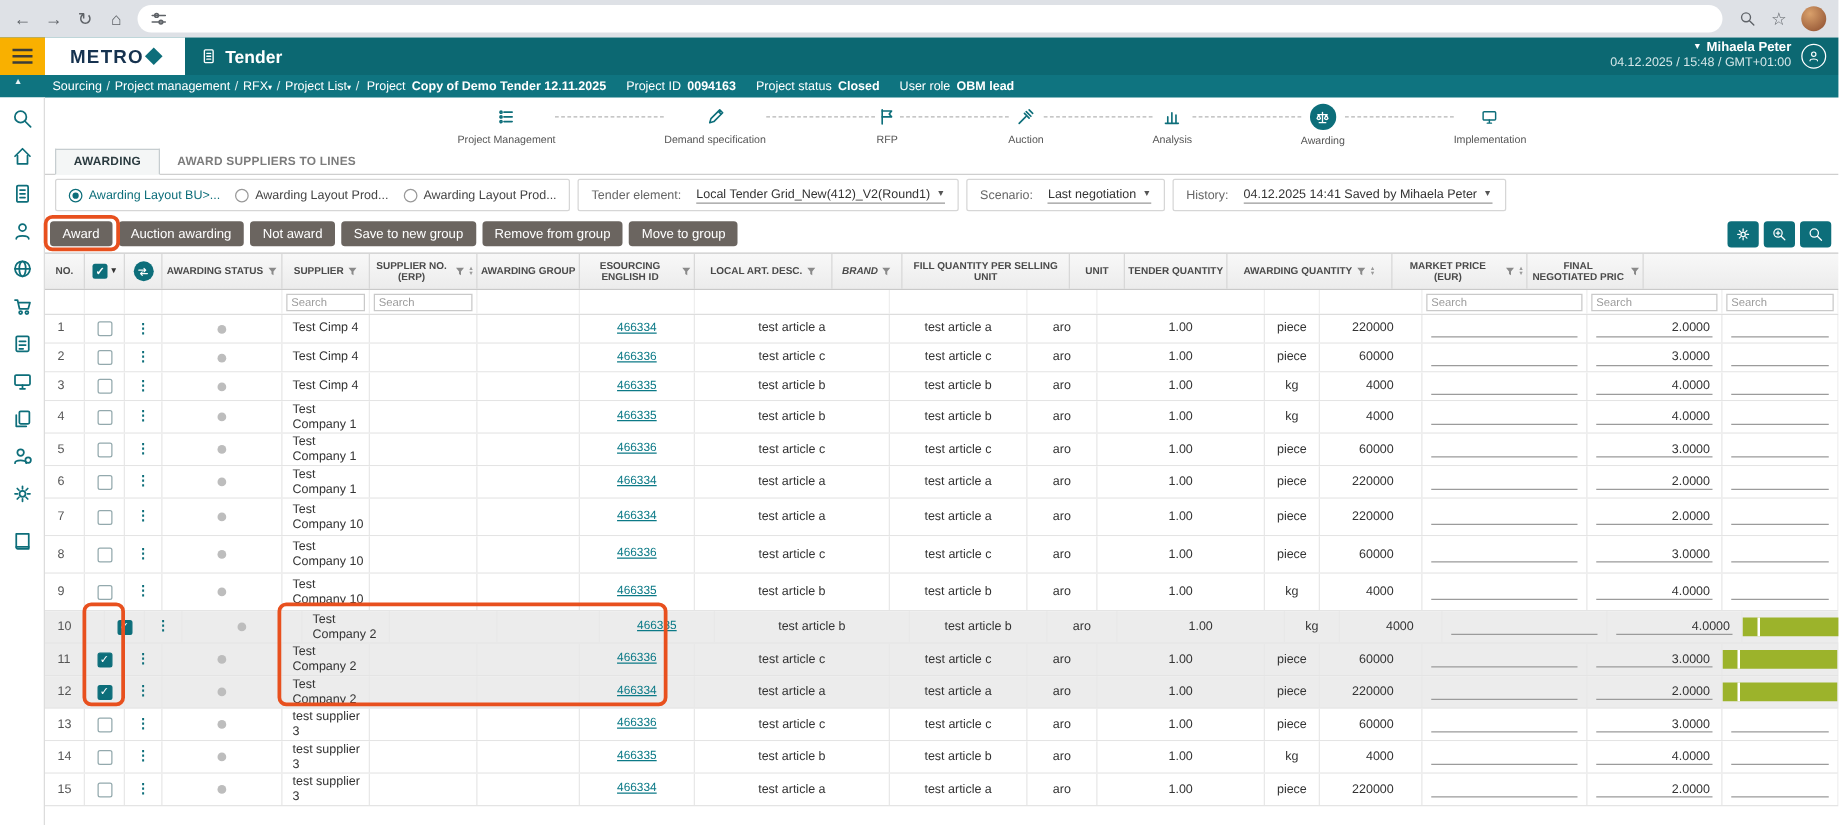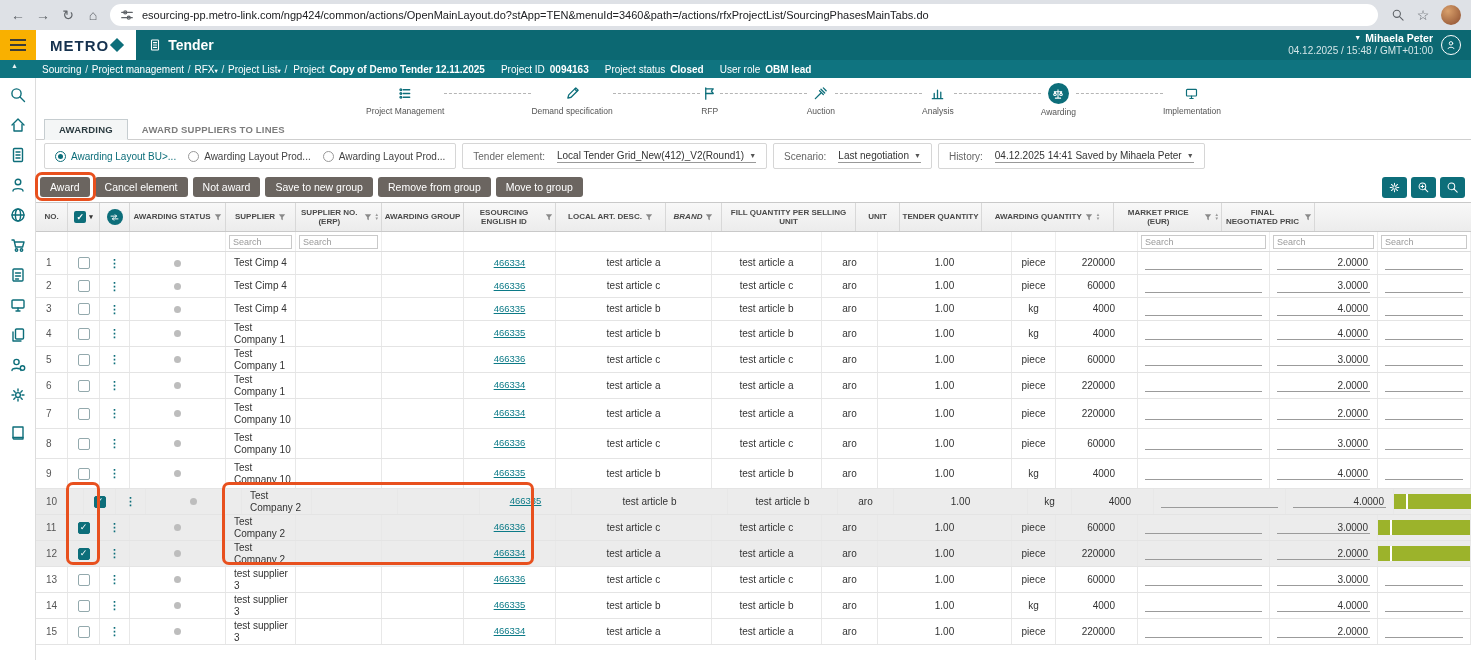--- a/index.html
+++ b/index.html
@@ -14,21 +14,21 @@
   .chrome-right{display:flex;align-items:center;gap:10px;padding-left:4px}
   .avatar-img{width:20px;height:20px;border-radius:50%;background:radial-gradient(circle at 35% 30%,#d9a06b,#8a4b2d)}
   .ic{display:inline-flex;align-items:center;justify-content:center}
   .ic svg{width:100%;height:100%;fill:none;stroke:currentColor;stroke-width:1.4;stroke-linecap:round;stroke-linejoin:round}
   .chrome-ic{width:14px;height:14px;color:#5f6368}
 
   
   .app-header{height:30px;background:var(--header);display:flex;align-items:center}
   .burger{width:36px;height:30px;background:var(--yellow);display:flex;flex-direction:column;justify-content:center;align-items:center;gap:3px;flex:none}
   .burger i{display:block;width:16px;height:2px;background:#3c3c38}
-  .logo-box{height:30px;background:#fff;display:flex;align-items:center;padding:0 14px;flex:none}
+  .logo-box{height:30px;background:#fff;display:flex;align-items:center;padding:0 20px;flex:none}
   .logo-text{font-size:15px;font-weight:bold;color:#16324f;letter-spacing:1px}
   .logo-diamond{width:10px;height:10px;background:var(--accent);transform:rotate(45deg);margin-left:3px}
   .app-title-wrap{display:flex;align-items:center;gap:6px;margin-left:12px;color:#fff}
   .title-ic{width:14px;height:14px;color:#fff}
   .app-title{font-size:14px;font-weight:bold;color:#fff}
   .header-right{margin-left:auto;display:flex;align-items:center;gap:8px;padding-right:10px}
   .user-block{display:flex;flex-direction:column;align-items:flex-end;color:#fff;line-height:1.25}
   .user-name{font-size:10.5px;font-weight:bold;display:flex;align-items:center;gap:4px}
   .user-name .caret{font-size:7px}
   .user-datetime{font-size:10px;color:#d4e6e8}
@@ -132,21 +132,20 @@
     <span class="nav-ic">↻</span>
     <span class="nav-ic">⌂</span>
     <div class="url-pill">
       <span class="ic chrome-ic">
           <svg viewBox="0 0 16 16">
             <path d="M2 5h12M2 11h12"></path>
             <circle cx="6" cy="5" r="1.7"></circle>
             <circle cx="10" cy="11" r="1.7"></circle>
           </svg>
         </span>
-      <span class="url-text">esourcing-pp.metro-link.com/ngp424/common/actions/OpenMainLayout.do?stApp=TEN&amp;menuId=3460&amp;path=/actions/rfxProjectList/SourcingPhasesMainTabs.do</span>
     </div>
     <div class="chrome-right">
       <span class="ic chrome-ic">
           <svg viewBox="0 0 18 18">
             <circle cx="7.5" cy="7.5" r="4.6"></circle>
             <path d="M11 11l4.5 4.5"></path>
           </svg>
         </span>
       <span class="nav-ic">☆</span>
       <span class="avatar-img"></span>
@@ -413,21 +412,21 @@
           <span class="fvalue">
               <span>04.12.2025 14:41 Saved by Mihaela Peter</span>
               <span class="fcaret">▼</span>
             </span>
         </div>
       </div>
 
       <div class="toolbar">
         <span id="toolbar-buttons" style="display:flex;gap:5px">
             <button class="tbtn">Award</button>
-            <button class="tbtn">Cancel element</button>
+            <button class="tbtn">Auction awarding</button>
             <button class="tbtn">Not award</button>
             <button class="tbtn">Save to new group</button>
             <button class="tbtn">Remove from group</button>
             <button class="tbtn">Move to group</button>
           </span>
         <span class="icon-btns" id="icon-buttons">
             <div class="ibtn">
               <span class="ic ">
                 <svg viewBox="0 0 18 18">
                   <circle cx="9" cy="9" r="2.4"></circle>

